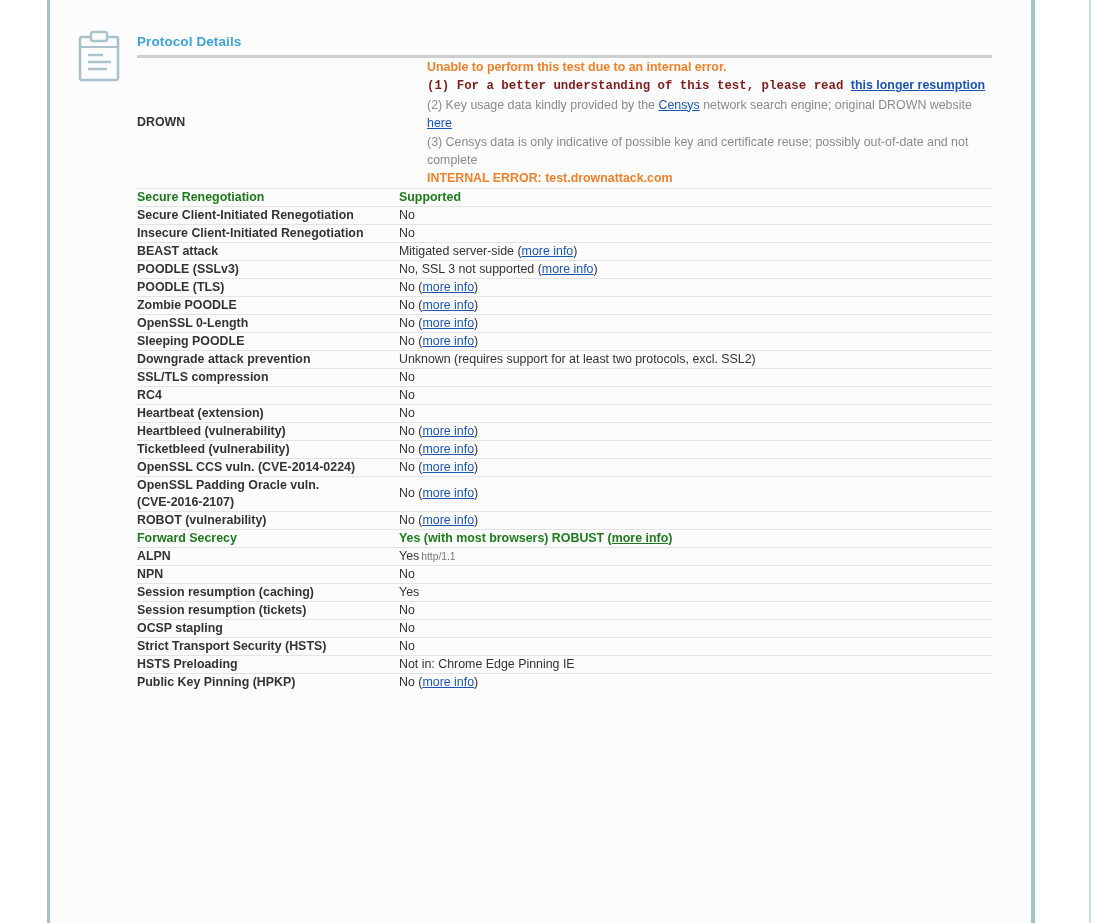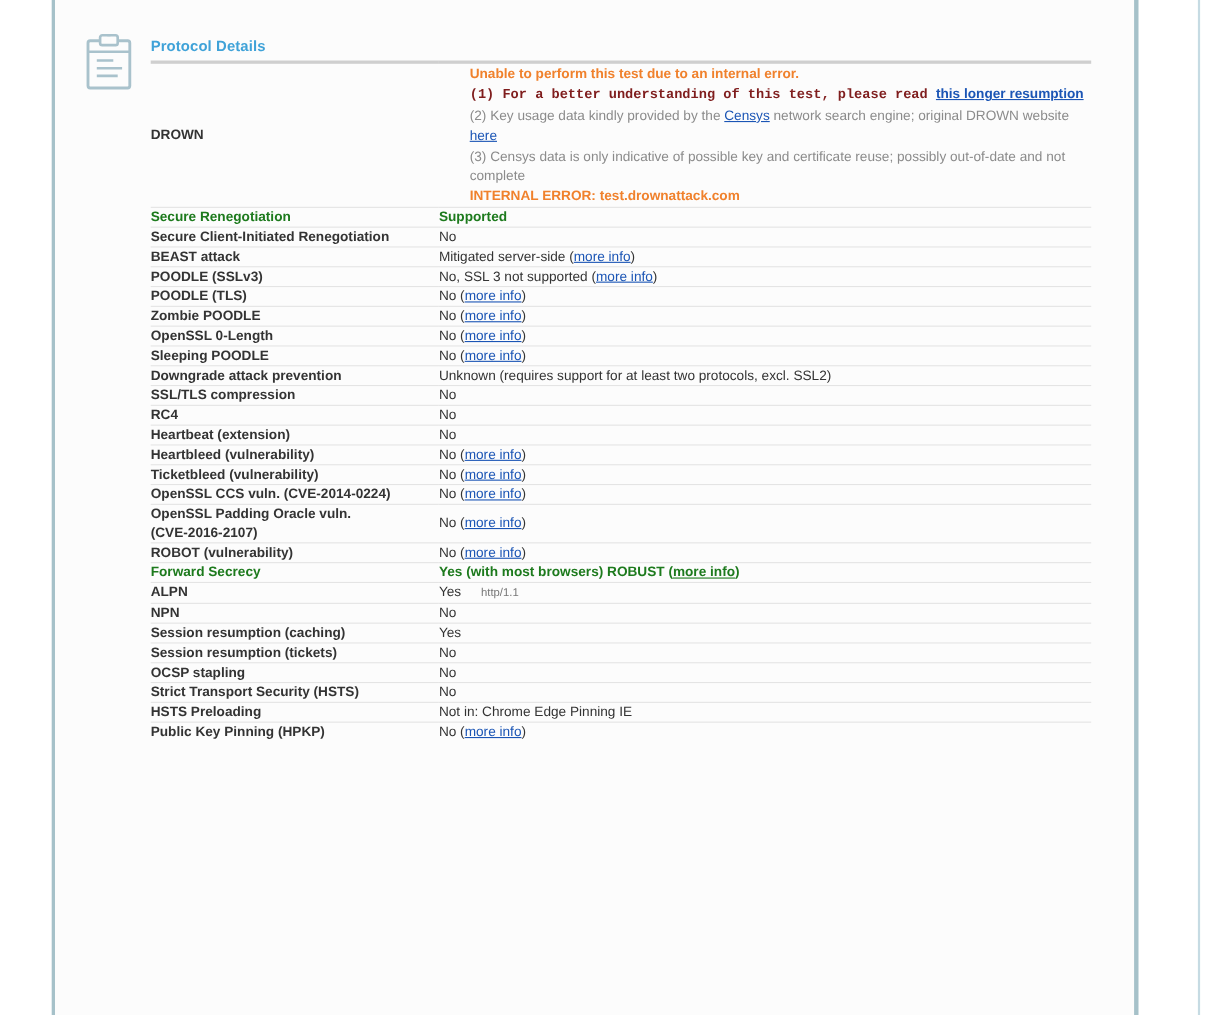--- a/index.html
+++ b/index.html
@@ -88,21 +88,21 @@
   a.green-link {
     color: #1d7a1d;
     text-decoration: underline;
     font-weight: bold;
   }
   .drown-line { line-height: 18.4px; margin-left: 28px; }
   .drown-b { font-weight: bold; color: #7f1d1d; font-family: Liberation Mono, monospace; }
   .small-sub {
     font-size: 10.3px;
     color: #777777;
-    padding-left: 18px;
+    padding-left: 2px;
     font-weight: normal;
   }
 </style>
 </head>
 <body>
 
 <div id="page">
 
   <div class="content-bg"></div>
   <div class="frame-left"></div>
@@ -141,20 +141,24 @@
 
       <tr class="row">
             <td class="lbl green">Secure Renegotiation</td>
             <td class="val green"><span>Supported</span></td>
           </tr>
           <tr class="row">
             <td class="lbl">Secure Client-Initiated Renegotiation</td>
             <td class="val"><span>No</span></td>
           </tr>
           <tr class="row">
+            <td class="lbl">Insecure Client-Initiated Renegotiation</td>
+            <td class="val"><span>No</span></td>
+          </tr>
+          <tr class="row">
             <td class="lbl">BEAST attack</td>
             <td class="val"><span>Mitigated server-side</span> (<a class="link" href="#">more info</a>)</td>
           </tr>
           <tr class="row">
             <td class="lbl">POODLE (SSLv3)</td>
             <td class="val"><span>No, SSL 3 not supported</span> (<a class="link" href="#">more info</a>)</td>
           </tr>
           <tr class="row">
             <td class="lbl">POODLE (TLS)</td>
             <td class="val"><span>No</span> (<a class="link" href="#">more info</a>)</td>

